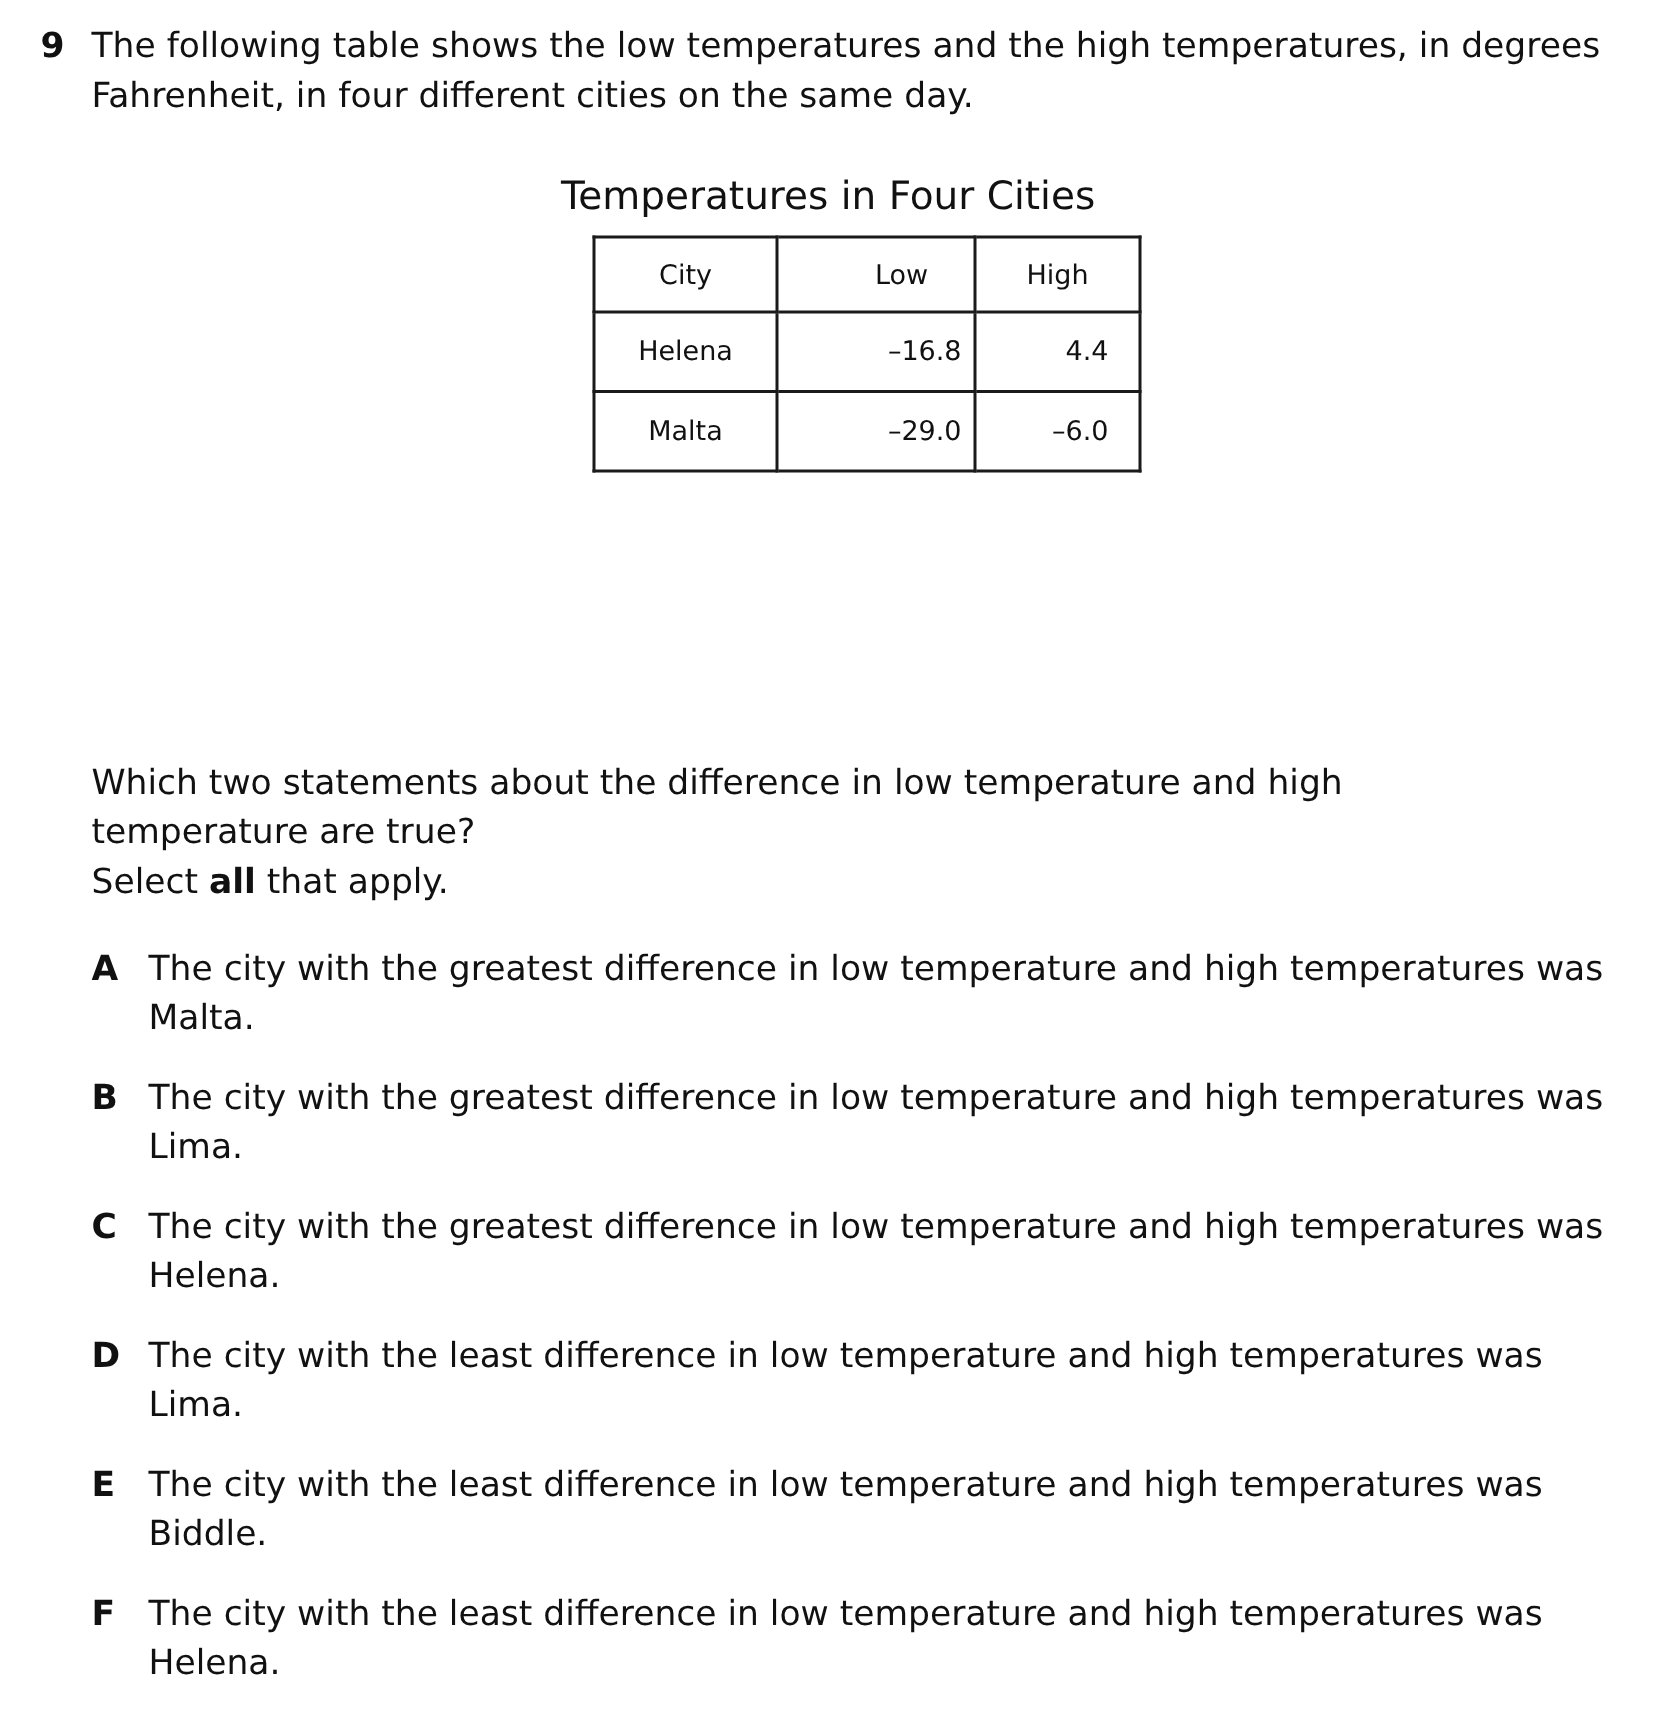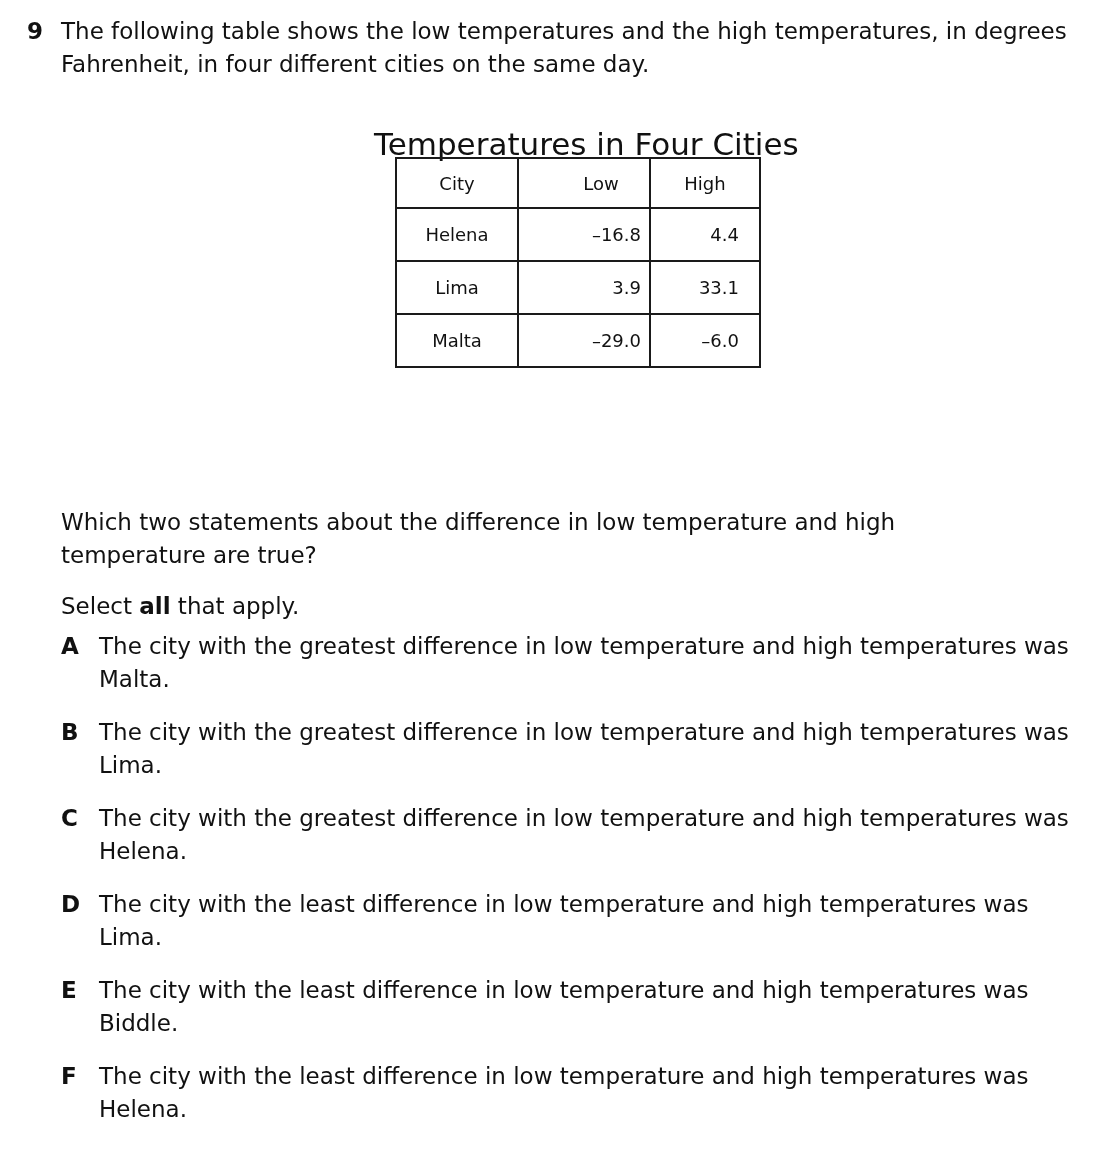--- a/index.html
+++ b/index.html
@@ -28,22 +28,22 @@
       left: 0;
       top: 0;
       font-weight: bold;
     }
     .q-text {
       margin-left: 34px;
     }
     .table-caption {
       position: absolute;
       left: 374px;
-      top: 128px;
-      font-size: 31px;
+      top: 115px;
+      font-size: 26px;
       line-height: 33px;
     }
     table.temps {
       position: absolute;
       left: 395px;
       top: 157px;
       border-collapse: collapse;
       font-size: 18px;
     }
     table.temps th, table.temps td {
@@ -62,21 +62,20 @@
       position: absolute;
       left: 61px;
       top: 483px;
       width: 960px;
       margin-top: 23px;
     }
     .instruction {
       position: absolute;
       left: 61px;
       top: 572px;
-      margin-top: 18px;
     }
     .choices {
       position: absolute;
       left: 61px;
       top: 630px;
       width: 1030px;
     }
     .choice {
       position: relative;
       padding-left: 38px;
@@ -107,25 +106,20 @@
       <th class="c-high">High</th>
     </tr>
   </thead>
   <tbody>
     <tr>
       <td class="c-city">Helena</td>
       <td class="c-low">–16.8</td>
       <td class="c-high">4.4</td>
     </tr>
     <tr>
-      <td class="c-city">Lima</td>
-      <td class="c-low">3.9</td>
-      <td class="c-high">33.1</td>
-    </tr>
-    <tr>
       <td class="c-city">Malta</td>
       <td class="c-low">–29.0</td>
       <td class="c-high">–6.0</td>
     </tr>
   </tbody>
 </table>
 
 <div class="stem">Which two statements about the difference in low temperature and high temperature are true?</div>
 
 <div class="instruction"><span>Select </span><b>all</b><span> that apply.</span></div>

